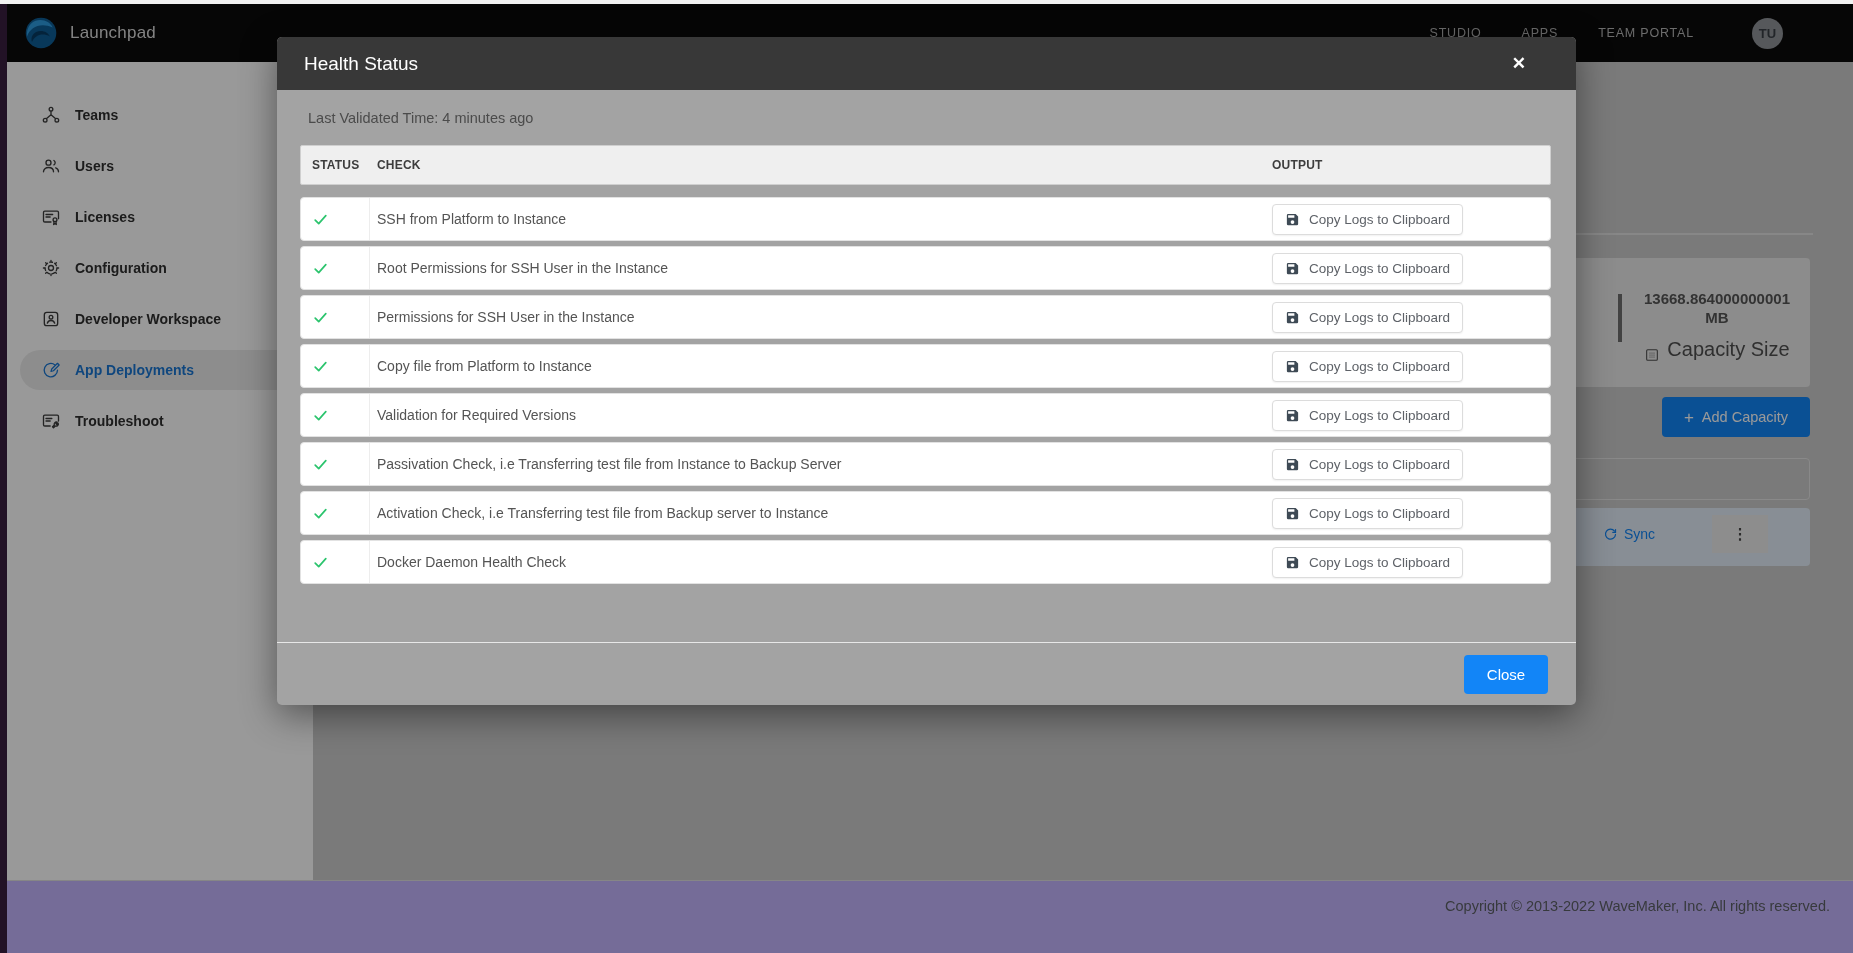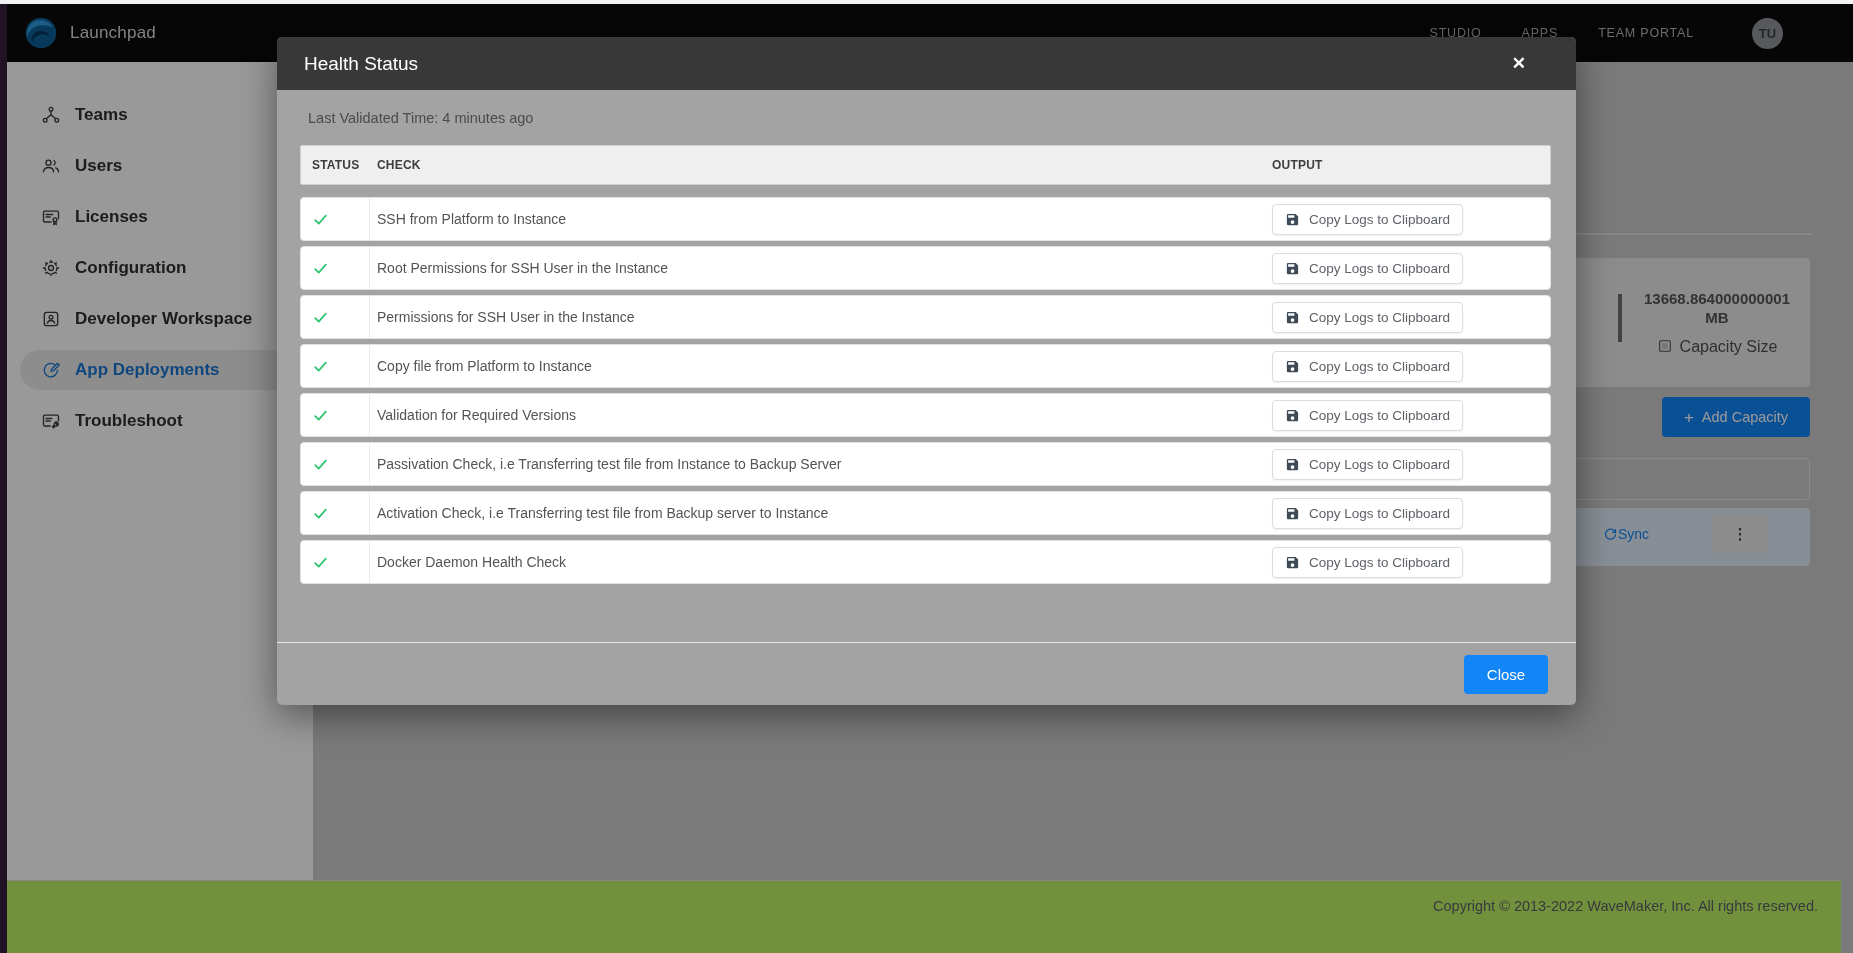--- a/index.html
+++ b/index.html
@@ -18,51 +18,51 @@
   .logo{width:36px;height:36px;flex:0 0 auto;}
   .app-name{color:#dadada;font-size:17px;margin-left:11px;letter-spacing:.2px;}
   .top-nav{margin-left:auto;display:flex;align-items:center;gap:40px;}
   .top-nav .nav-link{color:#b5b5b5;font-size:12.5px;letter-spacing:.8px;cursor:pointer;}
   .avatar{width:31px;height:31px;border-radius:50%;background:#8f9398;color:#3a3f45;
     font-weight:bold;font-size:13px;display:flex;align-items:center;justify-content:center;margin-left:18px;cursor:pointer;}
 
   
   .sidebar{position:absolute;top:62px;left:7px;width:306px;bottom:73px;background:#ffffff;padding-top:33px;z-index:1;}
   .sb-item{display:flex;align-items:center;height:40px;margin:0 10px 11px 13px;padding-left:21px;
-    border-radius:22px;color:#2f2f2f;font-size:17px;font-weight:600;cursor:pointer;}
+    border-radius:22px;color:#2f2f2f;font-size:14px;font-weight:600;cursor:pointer;}
   .sb-item .sb-icon{width:20px;height:20px;margin-right:14px;color:#3c3c3c;flex:0 0 auto;}
   .sb-item .sb-icon svg{width:100%;height:100%;fill:none;stroke:currentColor;stroke-width:1.6;stroke-linecap:round;stroke-linejoin:round;}
   .sb-item.active{background:#ececec;color:#1976d2;}
   .sb-item.active .sb-icon{color:#1976d2;}
 
   
   .content-divider{position:absolute;left:1350px;right:40px;top:233px;height:2px;background:#e2e2e2;z-index:1;}
   .capacity-card{position:absolute;left:1566px;top:258px;width:244px;height:129px;background:#e9e9e9;
     border-radius:4px;z-index:1;display:flex;padding:36px 0 0 52px;}
   .cap-bar{width:4px;height:48px;background:#6e6e6e;margin-right:20px;flex:0 0 auto;}
   .cap-col{width:150px;text-align:center;margin-top:-4px;}
   .cap-value{font-size:15px;font-weight:bold;color:#555555;line-height:1.25;}
-  .cap-label{margin-top:10px;font-size:16px;color:#4f4f4f;display:flex;align-items:flex-start;justify-content:center;gap:7px;}
+  .cap-label{margin-top:10px;font-size:20px;color:#4f4f4f;display:flex;align-items:flex-end;justify-content:center;gap:7px;}
   .cap-label .cap-icon{width:16px;height:16px;color:#4f4f4f;}
   .cap-label .cap-icon svg{width:100%;height:100%;fill:none;stroke:currentColor;stroke-width:1.6;}
   .add-capacity-btn{position:absolute;left:1662px;top:397px;width:148px;height:40px;background:#1285f7;
     border:none;border-radius:4px;color:#fff;font-size:14.5px;display:flex;align-items:center;justify-content:center;gap:8px;
     z-index:1;cursor:pointer;font-family:inherit;}
   .add-plus{font-size:17px;font-weight:400;line-height:1;}
   .empty-row{position:absolute;left:1450px;top:458px;width:360px;height:42px;border:1px solid #e4e4e4;border-radius:4px;z-index:1;}
   .sync-row{position:absolute;left:1450px;top:508px;width:360px;height:58px;background:#e3edf8;border-radius:4px;z-index:1;}
-  .sync-link{position:absolute;left:153px;top:18px;display:flex;align-items:center;color:#1285f7;
+  .sync-link{position:absolute;left:153px;top:18px;display:flex;align-items:center;gap:6px;color:#1285f7;
     font-size:14px;cursor:pointer;background:none;border:none;font-family:inherit;justify-content:flex-end;}
   .sync-link .sync-icon{width:15px;height:15px;}
   .sync-link .sync-icon svg{width:100%;height:100%;fill:none;stroke:currentColor;stroke-width:2;stroke-linecap:round;}
   .row-menu-btn{position:absolute;left:262px;top:7px;width:56px;height:38px;background:#ececec;border:none;
     color:#4a4a4a;font-size:15px;font-weight:bold;cursor:pointer;font-family:inherit;}
 
   
-  .page-footer{position:absolute;left:0;right:12px;bottom:0;height:73px;background:#bef264;border-top:1px solid #e0e0e0;z-index:1;}
+  .page-footer{position:absolute;left:0;right:0;bottom:0;height:73px;background:#c4b5fd;border-top:1px solid #e0e0e0;z-index:1;}
   .copyright{position:absolute;top:17px;right:23px;font-size:14.5px;color:#5d6167;}
 
   
   .overlay{position:absolute;inset:0;background:rgba(0,0,0,0.40);z-index:40;}
 
   
   .modal{position:absolute;left:277px;top:37px;width:1299px;height:668px;background:#a3a3a3;border-radius:5px;
     box-shadow:0 10px 36px rgba(0,0,0,.45);z-index:50;display:flex;flex-direction:column;}
   .modal-header{height:53px;flex:0 0 auto;background:#383838;border-radius:5px 5px 0 0;
     display:flex;align-items:center;padding:0 50px 0 27px;}

